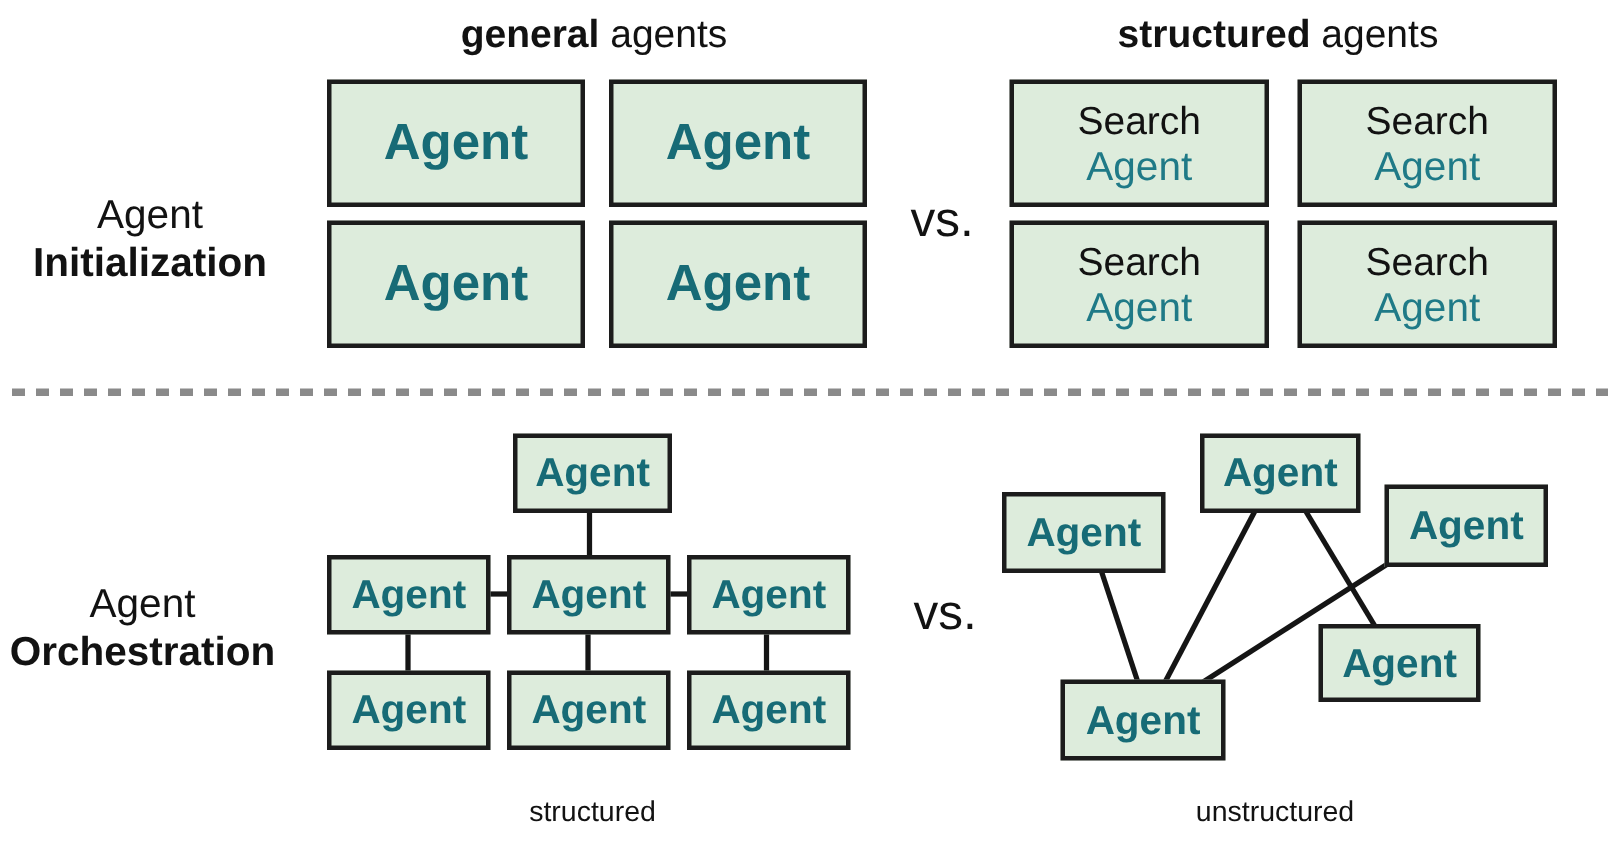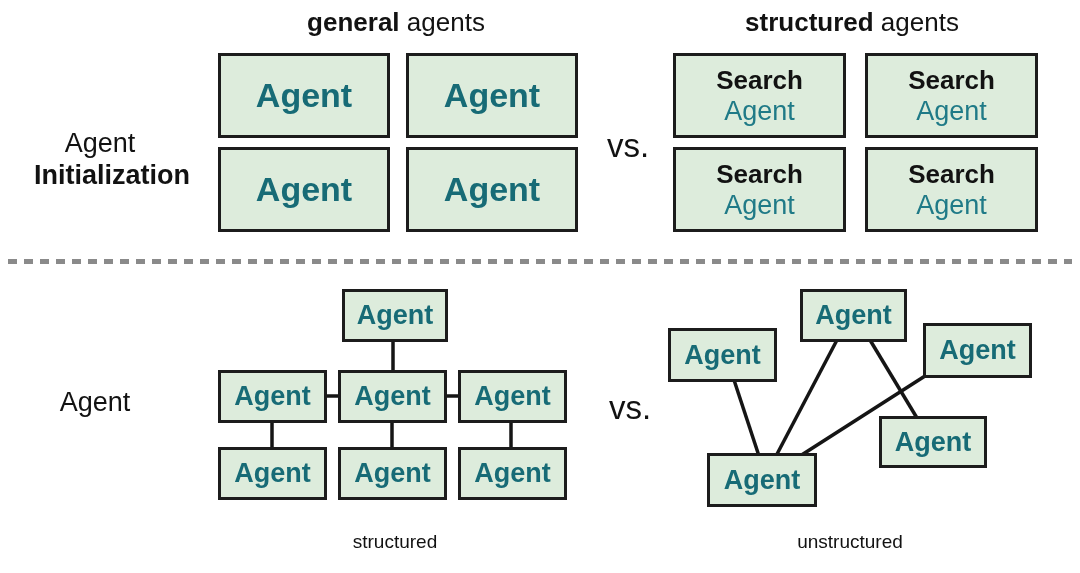--- a/index.html
+++ b/index.html
@@ -5,35 +5,35 @@
   html,body{margin:0;padding:0;background:#ffffff;}
   .canvas{
     position:relative;width:1080px;height:573px;background:#ffffff;
     font-family:"Liberation Sans",sans-serif;overflow:hidden;
     color:var(--text-black,#121212);
   }
   .abs{position:absolute;box-sizing:border-box;}
   .side-label{
     text-align:center;font-size:27px;line-height:32px;color:var(--text-black,#121212);
   }
-  .side-label .b{font-weight:bold;text-align:right;}
+  .side-label .b{font-weight:bold;}
   .group-title{
     text-align:center;font-size:26px;color:var(--text-black,#121212);white-space:nowrap;
   }
   .group-title .b{font-weight:bold;}
   .vs{font-size:33px;color:var(--text-black,#121212);}
   .box{
     background:var(--box-fill,#ddecdc);
     border:3px solid var(--box-border,#1c1c1c);
     display:flex;align-items:center;justify-content:center;flex-direction:column;
     z-index:2;
   }
   .agent-big{font-size:34px;font-weight:bold;color:var(--agent-teal-bold,#176b76);}
   .agent-small{font-size:27px;font-weight:bold;color:var(--agent-teal-bold,#176b76);}
-  .search-line1{font-size:26px;font-weight:bold;color:var(--text-black,#121212);line-height:31px;}
+  .search-line1{font-size:26px;font-weight:normal;color:var(--text-black,#121212);line-height:31px;}
   .search-line2{font-size:27px;color:var(--agent-teal-light,#1f7a87);line-height:31px;}
   .divider{
     height:5px;z-index:1;
     background:repeating-linear-gradient(90deg,
       var(--divider-gray,#8a8a8a) 0px, var(--divider-gray,#8a8a8a) 9px,
       transparent 9px, transparent 16px);
   }
   .bottom-label{font-size:19px;font-weight:normal;text-align:center;color:var(--text-black,#121212);}
   svg.lines{position:absolute;left:0;top:0;z-index:1;}
   svg.lines line{stroke:#151515;stroke-width:3.5;}
@@ -100,20 +100,21 @@
   </div>
   <div class="abs box" style="left:865px;top:147px;width:173px;height:85px;">
     <span class="search-line1">Search</span>
     <span class="search-line2">Agent</span>
   </div>
 
   <div class="abs divider" style="left:8px;top:259px;width:1064px;"></div>
 
   <div class="abs side-label" style="left:5px;top:386px;width:180px;">
     <div>Agent</div>
+    <div class="b">Orchestration</div>
   </div>
 
   <div class="abs box" style="left:342px;top:289px;width:106px;height:53px;">
     <span class="agent-small">Agent</span>
   </div>
   <div class="abs box" style="left:218px;top:370px;width:109px;height:53px;">
     <span class="agent-small">Agent</span>
   </div>
   <div class="abs box" style="left:338px;top:370px;width:109px;height:53px;">
     <span class="agent-small">Agent</span>

